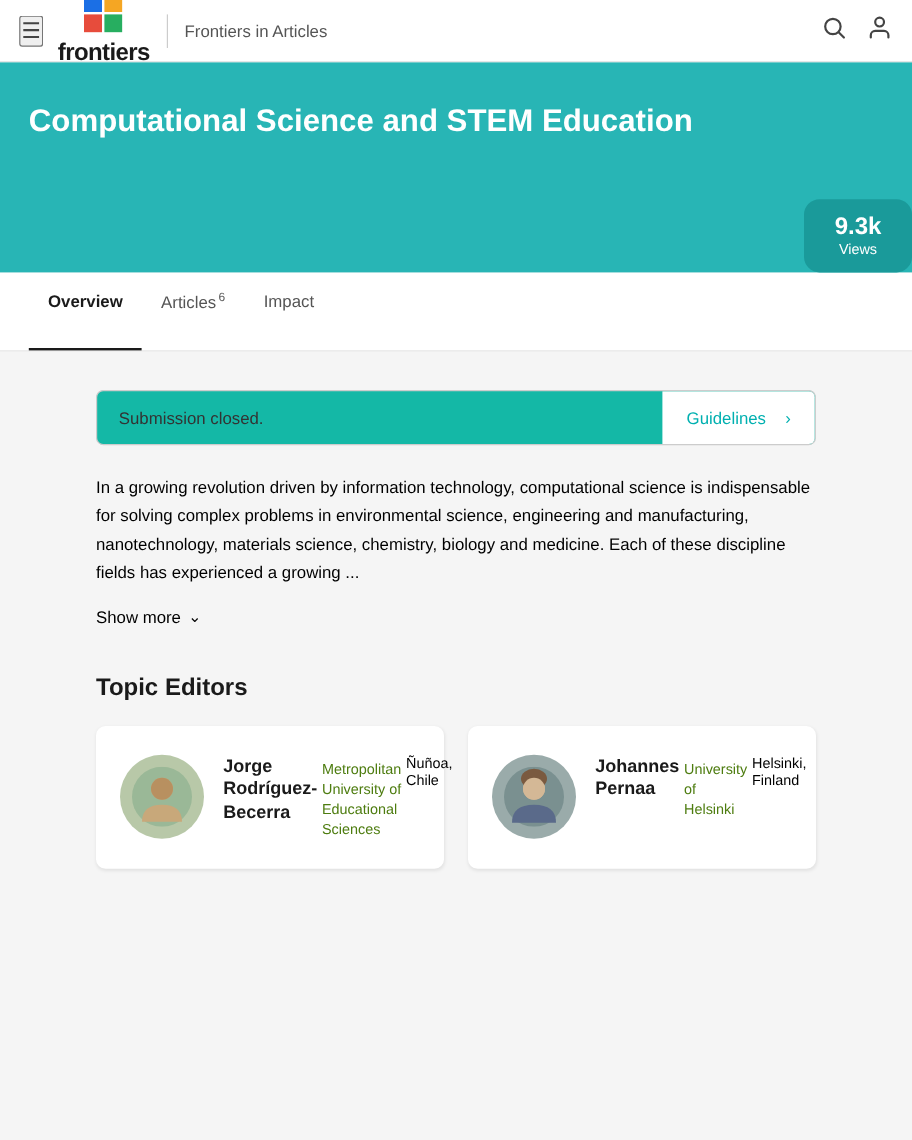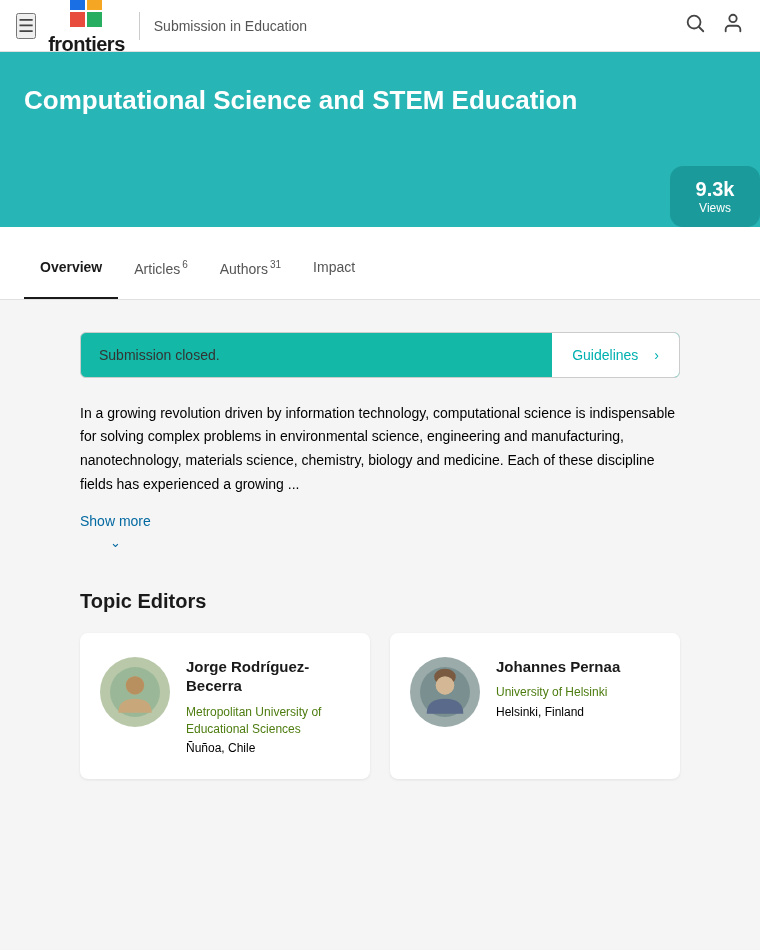--- a/index.html
+++ b/index.html
@@ -59,27 +59,26 @@
     }
 
     
     .tabs-bar {
       background: #fff;
       border-bottom: 1px solid #e0e0e0;
       display: flex;
       padding: 0 24px;
     }
     .tab {
-      padding: 16px 16px 20px;
+      padding: 16px 16px 30px;
       font-size: 14px;
       color: #555;
       cursor: pointer;
       border-bottom: 2px solid transparent;
       white-space: nowrap;
-      margin-top: 16px;
     }
     .tab.active {
       color: #1a1a1a;
       font-weight: 600;
       border-bottom: 2px solid #1a1a1a;
     }
     .tab sup {
       font-size: 10px;
       vertical-align: super;
       margin-left: 2px;
@@ -132,30 +131,29 @@
 
     
     .description {
       font-size: 14px;
       color: #000000;
       line-height: 1.7;
       margin-bottom: 16px;
     }
 
     .show-more-btn {
-      color: #0369a1;
+      color: #000000;
       font-size: 14px;
       cursor: pointer;
       background: none;
       border: none;
       display: flex;
       align-items: center;
       gap: 6px;
       margin-bottom: 40px;
-      flex-direction: column;
     }
     .show-more-chevron { font-size: 13px; }
 
     
     .editors-section { margin-top: 8px; }
     .editors-grid {
       display: flex;
       gap: 20px;
       flex-wrap: wrap;
     }
@@ -178,41 +176,41 @@
       overflow: hidden;
       flex-shrink: 0;
       background: #c8d8c0;
       display: flex;
       align-items: center;
       justify-content: center;
       font-size: 28px;
     }
     .editor-avatar.male { background: #b8c8a8; }
     .editor-avatar.female { background: #9aabaa; }
-    .editor-info { display: flex; flex-direction: column; gap: 4px; }
+    .editor-info { display: flex; flex-direction: row; gap: 4px; }
     .editor-name { font-size: 15px; font-weight: 700; color: #1a1a1a; line-height: 1.3; }
     .editor-institution { font-size: 12px; color: #4d7c0f; margin-top: 4px; line-height: 1.4; }
     .editor-location { font-size: 12px; color: #000000; }
   </style>
 </head>
 <body>
 
 <header class="header">
   <button class="header-menu-icon">☰</button>
   <a class="header-logo" href="#">
     <svg class="logo-icon" viewBox="0 0 32 32" xmlns="http://www.w3.org/2000/svg">
       <rect x="0" y="0" width="15" height="15" fill="#1b6fe5"></rect>
       <rect x="17" y="0" width="15" height="15" fill="#f5a623"></rect>
       <rect x="0" y="17" width="15" height="15" fill="#e74c3c"></rect>
       <rect x="17" y="17" width="15" height="15" fill="#27ae60"></rect>
     </svg>
     <span class="logo-text">frontiers</span>
   </a>
   <div class="header-divider"></div>
-  <span class="header-journal">Submission in Education</span>
+  <span class="header-journal">Frontiers in Articles</span>
   <div class="header-icons">
     <button class="header-icon-btn">
       <svg width="22" height="22" viewBox="0 0 24 24" fill="none" stroke="#444" stroke-width="2" stroke-linecap="round" stroke-linejoin="round">
         <circle cx="11" cy="11" r="7"></circle>
           <line x1="21" y1="21" x2="16.65" y2="16.65"></line>
       </svg>
     </button>
     <button class="header-icon-btn">
       <svg width="22" height="22" viewBox="0 0 24 24" fill="none" stroke="#444" stroke-width="2" stroke-linecap="round" stroke-linejoin="round">
         <path d="M20 21v-2a4 4 0 0 0-4-4H8a4 4 0 0 0-4 4v2"></path>
@@ -229,23 +227,20 @@
     <span class="views-label">Views</span>
   </div>
 </section>
 
 <nav class="tabs-bar">
   <div class="tab active">
     <span>Overview</span>
   </div>
   <div class="tab">
     <span>Articles</span><sup>6</sup>
-  </div>
-  <div class="tab">
-    <span>Authors</span><sup>31</sup>
   </div>
   <div class="tab">
     <span>Impact</span>
   </div>
 </nav>
 
 <main class="main-content">
 
   <section>
 

